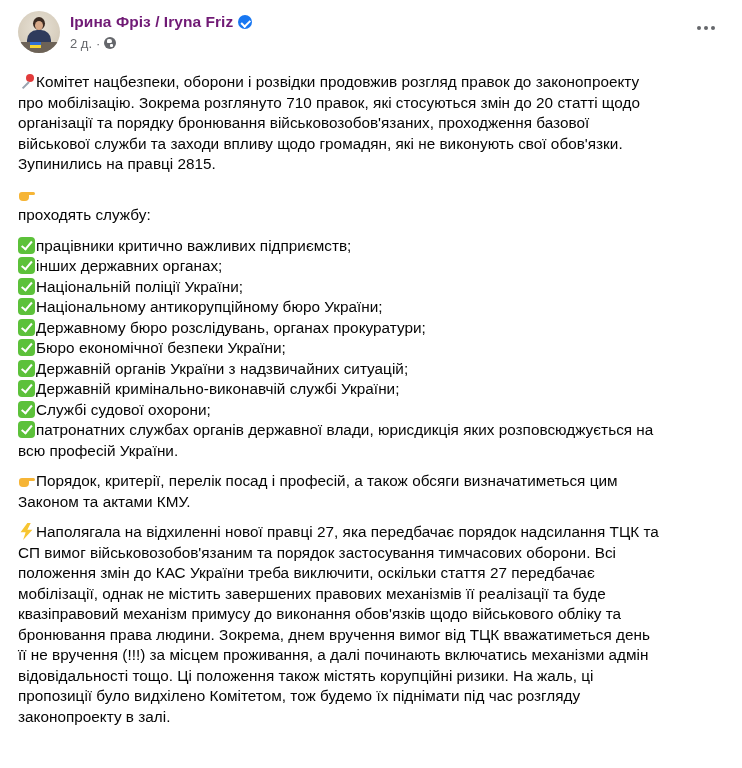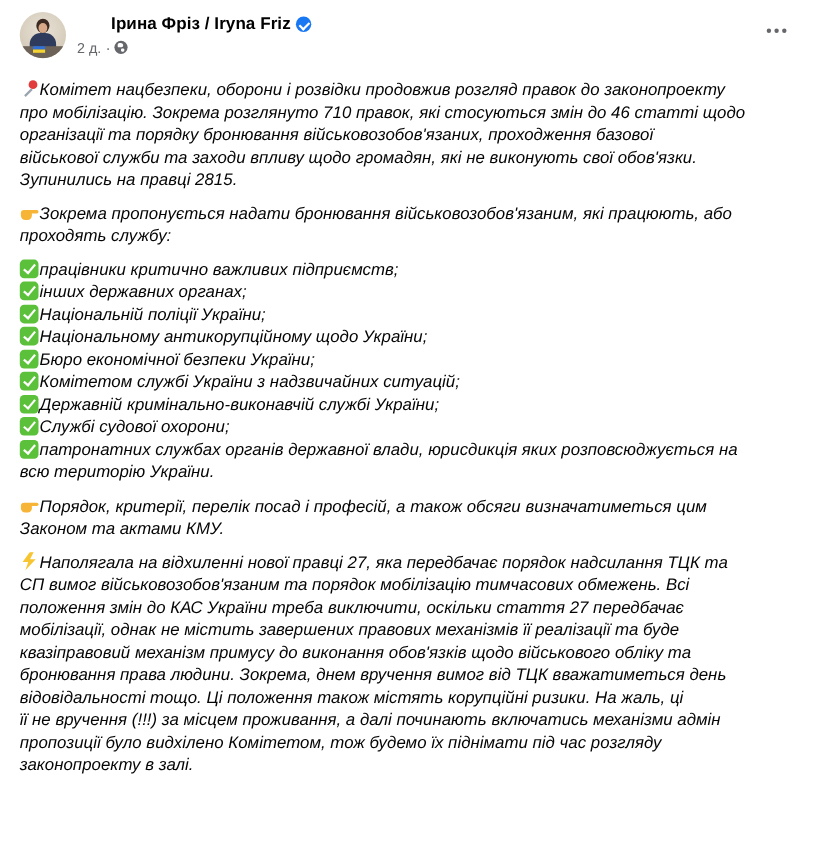--- a/index.html
+++ b/index.html
@@ -13,36 +13,36 @@
             background: radial-gradient(circle at 50% 40%, #e8e2d6 0%, #d8cfbf 60%, #c7bda9 100%); flex: 0 0 auto; }
   .avatar .head { position: absolute; left: 15px; top: 6px; width: 12px; height: 13px; border-radius: 50%; background: #3a2a22; }
   .avatar .face { position: absolute; left: 17px; top: 10px; width: 8px; height: 9px; border-radius: 50%; background: #d7a989; }
   .avatar .body { position: absolute; left: 9px; top: 19px; width: 24px; height: 20px; border-radius: 10px 10px 2px 2px; background: #2f3b5c; }
   .avatar .desk { position: absolute; left: 2px; top: 31px; width: 38px; height: 11px; background: #6c6257; }
   .avatar .flag-b { position: absolute; left: 12px; top: 31px; width: 11px; height: 3px; background: #2f6fd6; }
   .avatar .flag-y { position: absolute; left: 12px; top: 34px; width: 11px; height: 3px; background: #f5d330; }
 
   .meta { margin-left: 10px; display: flex; flex-direction: column; justify-content: center; }
   .name-row { display: flex; align-items: center; height: 20px; }
-  .name { font-size: 15.5px; font-weight: bold; color: #000000; letter-spacing: 0.05px; margin-left: 31px; }
+  .name { font-size: 15.5px; font-weight: bold; color: #701a75; letter-spacing: 0.05px; }
   .verified { width: 14px; height: 14px; border-radius: 50%; background: #1877f2; margin-left: 5px; position: relative; }
   .verified::after { content: ""; position: absolute; left: 4.5px; top: 2.5px; width: 3.5px; height: 6.5px;
                      border-right: 2px solid #fff; border-bottom: 2px solid #fff; transform: rotate(45deg); }
   .sub-row { display: flex; align-items: center; height: 18px; margin-top: 2px; font-size: 13px; color: #65676b; }
   .sub-row .dot { margin: 0 4px; }
   .globe { width: 12px; height: 12px; border-radius: 50%; background: #65676b; position: relative; display: inline-block; }
   .globe::before { content: ""; position: absolute; left: 3px; top: 2px; width: 5px; height: 4px; background: #fff; border-radius: 2px 3px 2px 1px; }
   .globe::after { content: ""; position: absolute; left: 6px; top: 7px; width: 3px; height: 3px; background: #fff; border-radius: 1px; }
 
   .more { position: absolute; right: 18px; top: 10px; width: 36px; height: 36px; display: flex; align-items: center; justify-content: center; gap: 3px; }
   .more span { width: 4px; height: 4px; border-radius: 50%; background: #65676b; display: block; }
 
   .content { position: absolute; left: 18px; top: 72px; width: 710px; font-size: 15.3px; line-height: 20.5px; color: #050505; letter-spacing: 0.02px; }
   .para { margin-bottom: 10px; }
-  .line { display: block; white-space: nowrap; font-style: italic; }
+  .line { display: block; white-space: nowrap; }
   .emo { display: inline-block; width: 17px; height: 17px; vertical-align: -3px; margin-right: 1px; position: relative; }
   .emo-check { background: #5cc13a; border-radius: 4px; }
   .emo-check::after { content: ""; position: absolute; left: 5.5px; top: 2px; width: 4px; height: 8.5px;
                       border-right: 2.2px solid #fff; border-bottom: 2.2px solid #fff; transform: rotate(40deg); }
   .emo-pin::before { content: ""; position: absolute; left: 8px; top: 1px; width: 8px; height: 8px; border-radius: 50%; background: #e23b3b; }
   .emo-pin::after { content: ""; position: absolute; left: 2px; top: 8px; width: 9px; height: 2px; background: #9aa4b0; transform: rotate(-45deg); transform-origin: right center; }
   .emo-point::before { content: ""; position: absolute; left: 1px; top: 6px; width: 10px; height: 9px; border-radius: 3px 2px 4px 4px; background: #f6b536; }
   .emo-point::after { content: ""; position: absolute; left: 8px; top: 6px; width: 9px; height: 3px; border-radius: 2px; background: #f6b536; }
   .emo-bolt { clip-path: polygon(55% 0, 15% 55%, 45% 55%, 30% 100%, 85% 40%, 55% 40%, 75% 0); background: #f7c531; }
 </style>
@@ -76,56 +76,57 @@
   <div class="more">
     <span></span>
     <span></span>
     <span></span>
   </div>
 
   <div class="content">
 
     <div class="para">
       <span class="line"><span class="emo emo-pin"></span><span>Комітет нацбезпеки, оборони і розвідки продовжив розгляд правок до законопроекту</span></span>
-      <span class="line">про мобілізацію. Зокрема розглянуто 710 правок, які стосуються змін до 46 статті щодо</span>
+      <span class="line">про мобілізацію. Зокрема розглянуто 710 правок, які стосуються змін до 20 статті щодо</span>
       <span class="line">організації та порядку бронювання військовозобов'язаних, проходження базової</span>
       <span class="line">військової служби та заходи впливу щодо громадян, які не виконують свої обов'язки.</span>
       <span class="line">Зупинились на правці 2815.</span>
     </div>
 
     <div class="para">
-      <span class="line"><span class="emo emo-point"></span><span>Зокрема пропонується надати бронювання військовозобов'язаним, які працюють, або</span></span>
+      <span class="line"><span class="emo emo-point"></span></span>
       <span class="line">проходять службу:</span>
     </div>
 
     <div class="para">
       <span class="line"><span class="emo emo-check"></span><span>працівники критично важливих підприємств;</span></span>
       <span class="line"><span class="emo emo-check"></span><span>інших державних органах;</span></span>
       <span class="line"><span class="emo emo-check"></span><span>Національній поліції України;</span></span>
-      <span class="line"><span class="emo emo-check"></span><span>Національному антикорупційному щодо України;</span></span>
+      <span class="line"><span class="emo emo-check"></span><span>Національному антикорупційному бюро України;</span></span>
+      <span class="line"><span class="emo emo-check"></span><span>Державному бюро розслідувань, органах прокуратури;</span></span>
       <span class="line"><span class="emo emo-check"></span><span>Бюро економічної безпеки України;</span></span>
-      <span class="line"><span class="emo emo-check"></span><span>Комітетом службі України з надзвичайних ситуацій;</span></span>
+      <span class="line"><span class="emo emo-check"></span><span>Державній органів України з надзвичайних ситуацій;</span></span>
       <span class="line"><span class="emo emo-check"></span><span>Державній кримінально-виконавчій службі України;</span></span>
       <span class="line"><span class="emo emo-check"></span><span>Службі судової охорони;</span></span>
       <span class="line"><span class="emo emo-check"></span><span>патронатних службах органів державної влади, юрисдикція яких розповсюджується на</span></span>
-      <span class="line">всю територію України.</span>
+      <span class="line">всю професій України.</span>
     </div>
 
     <div class="para">
       <span class="line"><span class="emo emo-point"></span><span>Порядок, критерії, перелік посад і професій, а також обсяги визначатиметься цим</span></span>
       <span class="line">Законом та актами КМУ.</span>
     </div>
 
     <div class="para">
       <span class="line"><span class="emo emo-bolt"></span><span>Наполягала на відхиленні нової правці 27, яка передбачає порядок надсилання ТЦК та</span></span>
-      <span class="line">СП вимог військовозобов'язаним та порядок мобілізацію тимчасових обмежень. Всі</span>
+      <span class="line">СП вимог військовозобов'язаним та порядок застосування тимчасових оборони. Всі</span>
       <span class="line">положення змін до КАС України треба виключити, оскільки стаття 27 передбачає</span>
       <span class="line">мобілізації, однак не містить завершених правових механізмів її реалізації та буде</span>
       <span class="line">квазіправовий механізм примусу до виконання обов'язків щодо військового обліку та</span>
       <span class="line">бронювання права людини. Зокрема, днем вручення вимог від  ТЦК вважатиметься день</span>
+      <span class="line">її не вручення (!!!) за місцем проживання, а далі починають включатись механізми адмін</span>
       <span class="line">відовідальності тощо. Ці положення також містять корупційні ризики. На жаль, ці</span>
-      <span class="line">її не вручення (!!!) за місцем проживання, а далі починають включатись механізми адмін</span>
       <span class="line">пропозиції було видхілено Комітетом, тож будемо їх піднімати під час розгляду</span>
       <span class="line">законопроекту в залі.</span>
     </div>
 
   </div>
 </div>
 
 </body></html>

